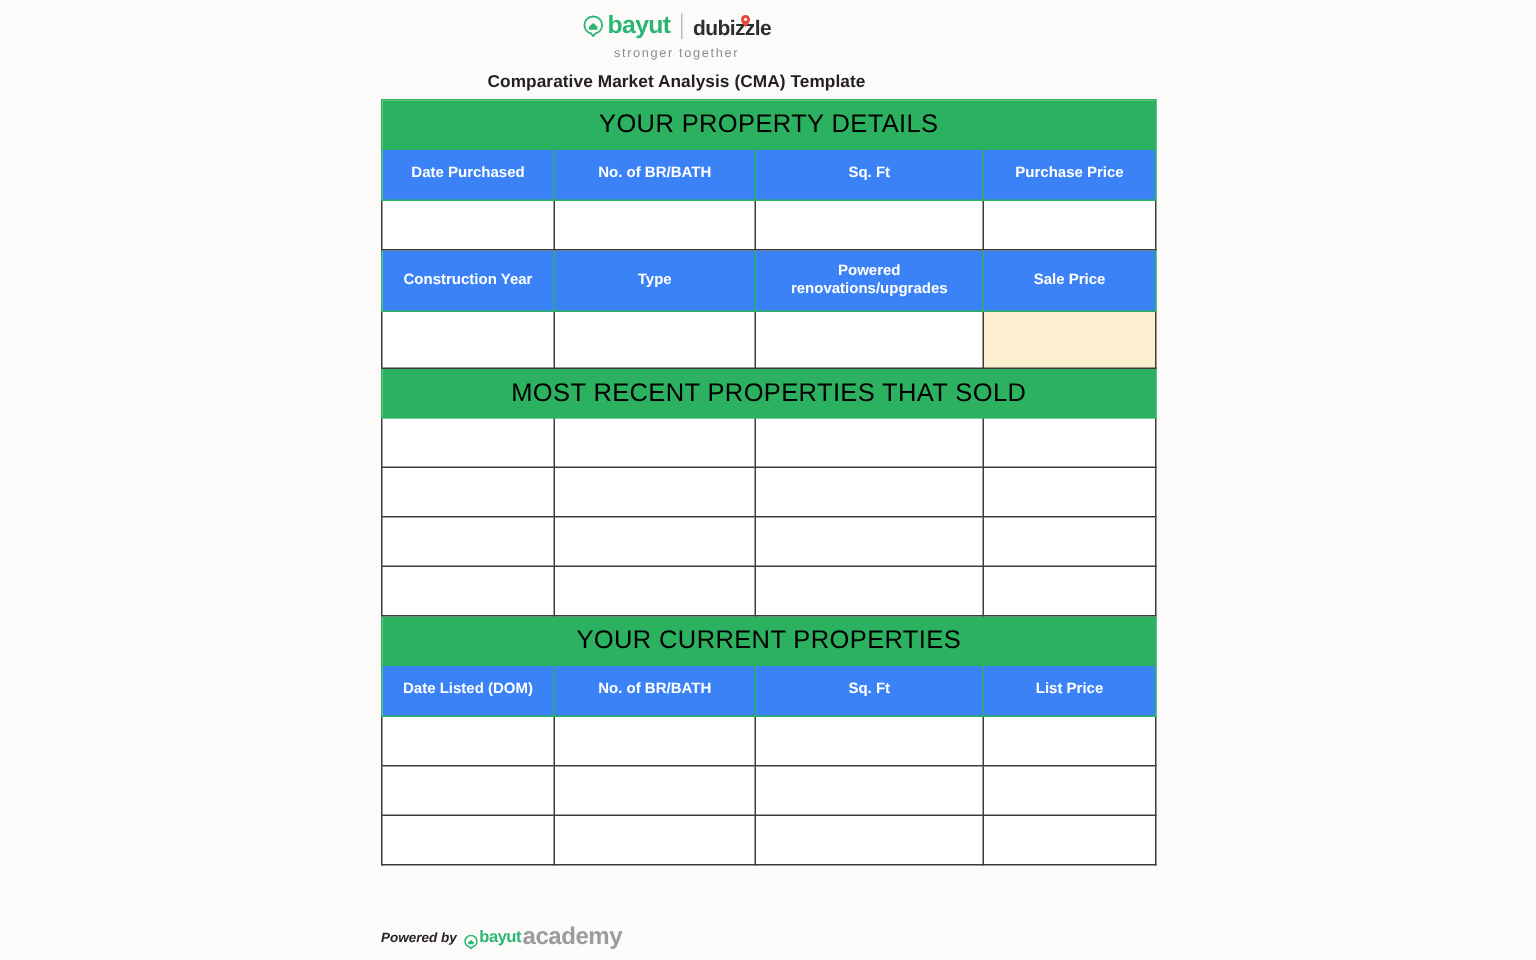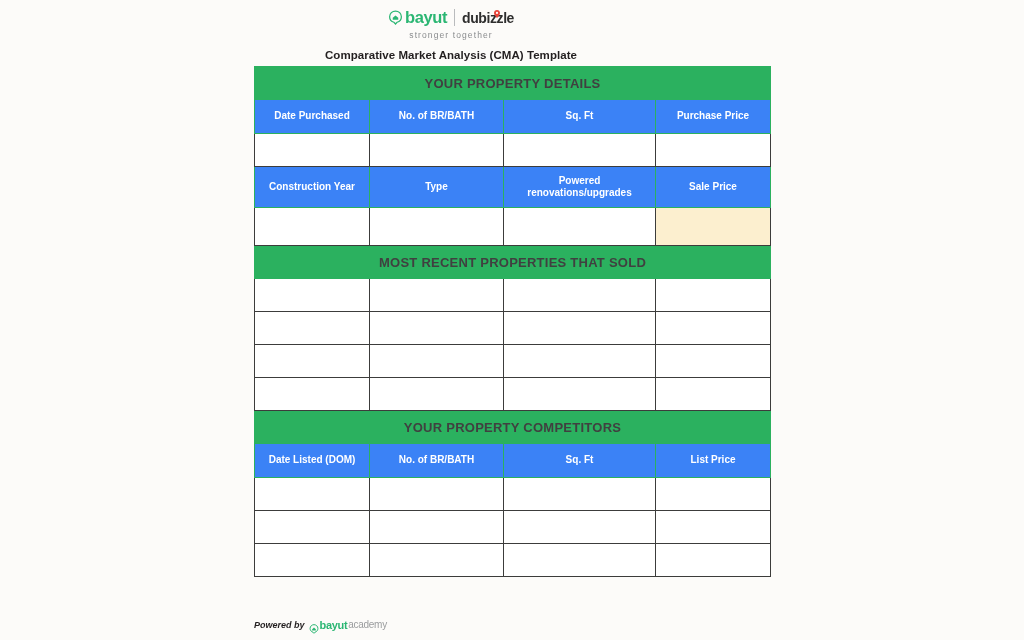--- a/index.html
+++ b/index.html
@@ -99,24 +99,24 @@
     box-sizing: border-box;
   }
   .col-a { width: 115px; }
   .col-b { width: 134px; }
   .col-c { width: 152px; }
   .col-d { width: 115px; }
 
   td.section-title {
     background: #2bb15f;
     border-color: #2bb15f;
-    color: #404040;
+    color: #000000;
     text-align: center;
-    font-size: 13px;
-    font-weight: bold;
+    font-size: 17px;
+    font-weight: normal;
     letter-spacing: 0.25px;
     height: 33px;
     vertical-align: middle;
   }
   td.col-head {
     background: #3b82f6;
     border-color: #2bb15f;
     color: #ffffff;
     text-align: center;
     font-size: 10px;
@@ -164,22 +164,22 @@
     display: block;
   }
   .footer-bayut {
     font-size: 11px;
     font-weight: bold;
     color: #2bb673;
     letter-spacing: -0.3px;
     line-height: 1;
   }
   .footer-academy {
-    font-size: 10px;
-    font-weight: normal;
+    font-size: 16px;
+    font-weight: bold;
     color: #9a9c9e;
     letter-spacing: -0.3px;
     line-height: 1;
   }
 </style>
 </head>
 <body>
 
 <div class="page">
 
@@ -272,21 +272,21 @@
         <td class="blank"></td>
       </tr>
       <tr>
         <td class="blank"></td>
         <td class="blank"></td>
         <td class="blank"></td>
         <td class="blank"></td>
       </tr>
 
       <tr>
-        <td class="section-title" colspan="4">YOUR PROPERTY COMPETITORS</td>
+        <td class="section-title" colspan="4">YOUR CURRENT PROPERTIES</td>
       </tr>
       <tr>
         <td class="col-head">Date Listed (DOM)</td>
         <td class="col-head">No. of BR/BATH</td>
         <td class="col-head">Sq. Ft</td>
         <td class="col-head">List Price</td>
       </tr>
       <tr>
         <td class="blank"></td>
         <td class="blank"></td>

